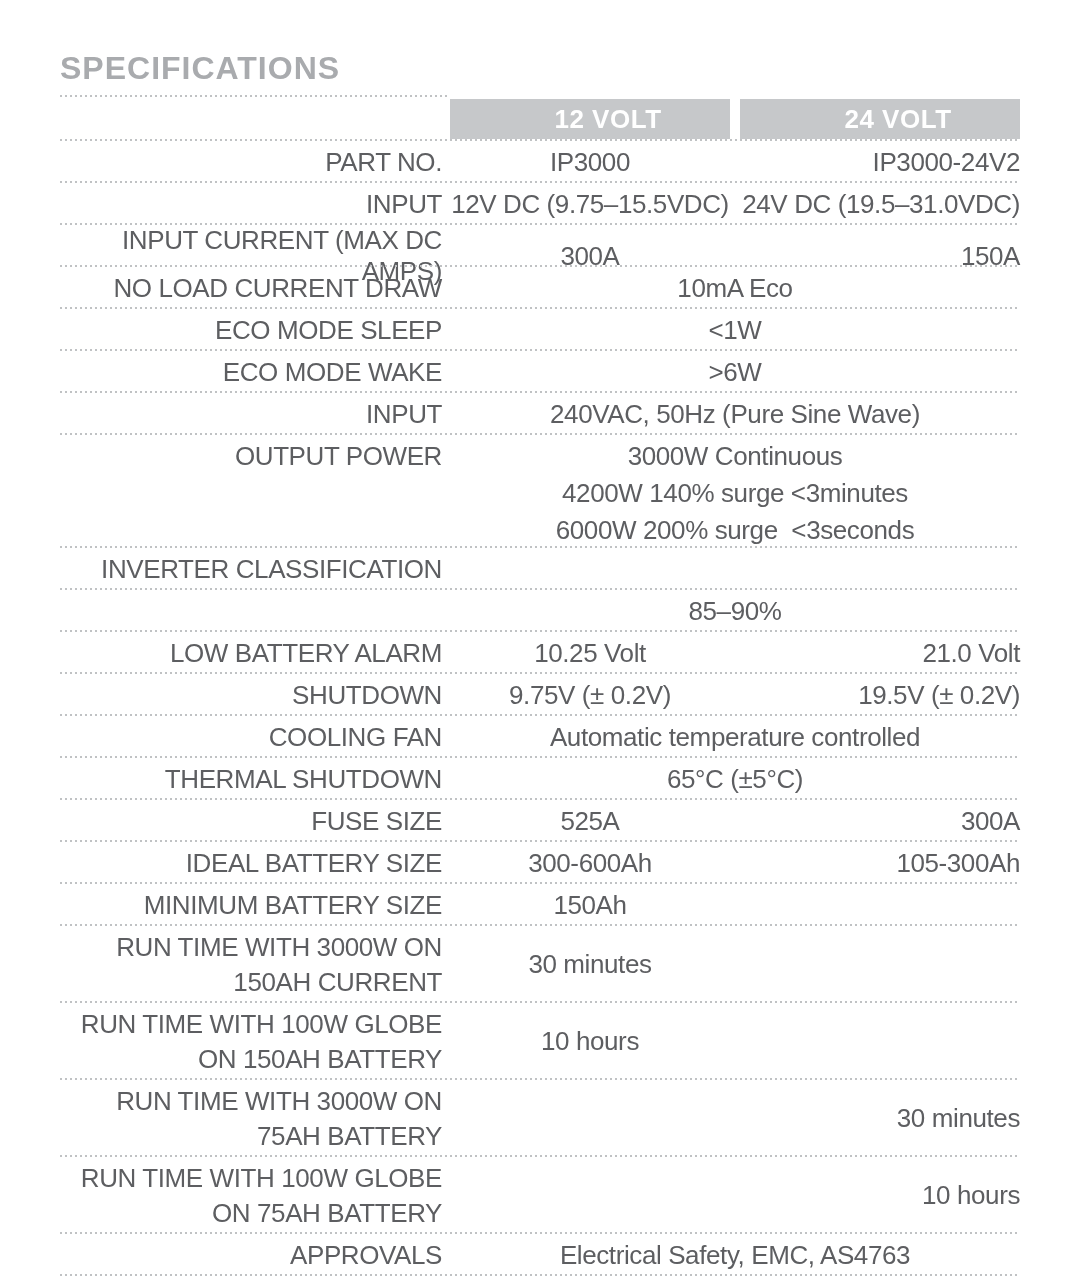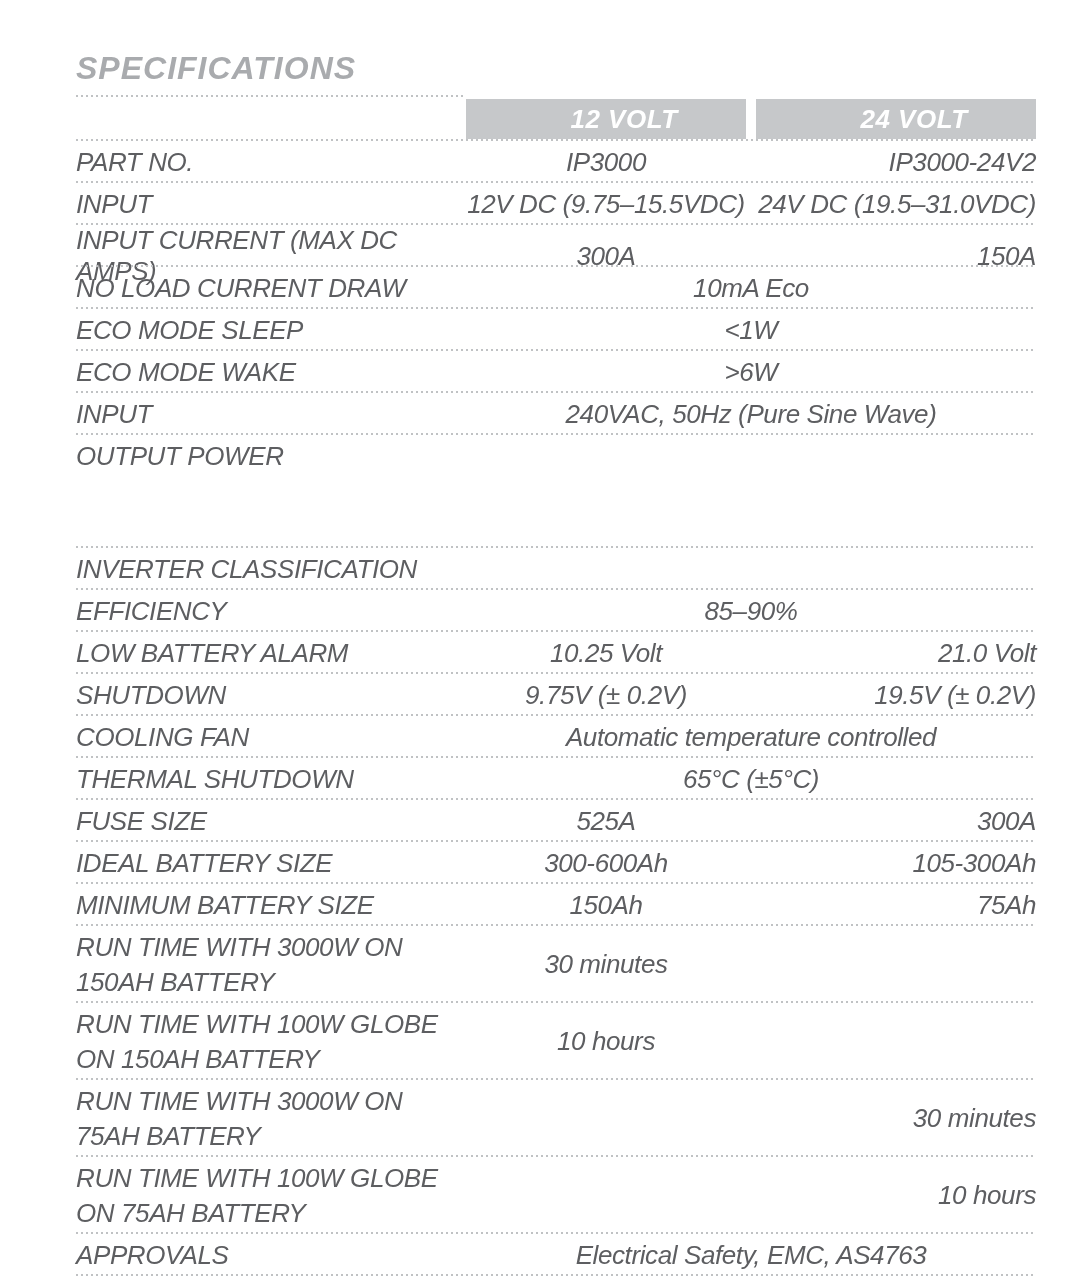--- a/index.html
+++ b/index.html
@@ -3,21 +3,21 @@
 <meta charset="utf-8">
 <style>
   html,body { margin:0; padding:0; background:#ffffff; }
   .page {
     position:relative;
     width:1080px; height:1284px;
     background:#ffffff;
     overflow:hidden;
     font-family:"Liberation Sans","DejaVu Sans",sans-serif;
   }
-  .content { position:absolute; left:76px; top:0; width:960px;font-style:italic; }
+  .content { position:absolute; left:60px; top:0; width:960px; }
 
   .title {
     margin:0;
     padding-top:50px;
     font-size:32px;
     font-weight:700;
     letter-spacing:1px;
     color:#a9abae;
     line-height:36px;
   }
@@ -34,21 +34,21 @@
     height:42px;
     font-size:26px;
     letter-spacing:-0.4px;
     color:#5d5e61;
   }
   .row::after {
     content:""; position:absolute; left:0; right:0; bottom:0; height:2px;
     background-image:repeating-linear-gradient(90deg,#c0c2c4 0 2px,transparent 2px 5px);
   }
 
-  .label  { grid-column:1; text-align:left; padding-right:8px; }
+  .label  { grid-column:1; text-align:right; padding-right:8px;margin-left:12px; }
   .v12    { grid-column:2; text-align:center; white-space:nowrap; }
   .v24    { grid-column:4; text-align:right; white-space:nowrap; }
   .spanv  { grid-column:2 / 5; text-align:center; }
 
   .row-header { height:44px; }
   .hdr {
     height:40px; align-self:start; margin-top:2px;
     background:#c6c8ca; color:#ffffff;
     font-weight:700; font-size:26px; letter-spacing:0.5px;
     display:flex; align-items:center; justify-content:center;padding-left:36px;
@@ -115,28 +115,32 @@
         <div class="spanv">&gt;6W</div>
       </div>
 
       <div class="row">
         <div class="label">INPUT</div>
         <div class="spanv">240VAC, 50Hz (Pure Sine Wave)</div>
       </div>
 
       <div class="row row-power">
         <div class="label">OUTPUT POWER</div>
+        <div class="spanv">
+          <div>3000W Continuous</div>
+          <div>4200W 140% surge &lt;3minutes</div>
+          <div>6000W 200% surge  &lt;3seconds</div>
+        </div>
       </div>
 
       <div class="row">
         <div class="label">INVERTER CLASSIFICATION</div>
       </div>
 
       <div class="row">
-        <div class="label">EFFICIENCY</div>
         <div class="spanv">85–90%</div>
       </div>
 
       <div class="row">
         <div class="label">LOW BATTERY ALARM</div>
         <div class="v12">10.25 Volt</div>
         <div class="v24">21.0 Volt</div>
       </div>
 
       <div class="row">
@@ -163,27 +167,26 @@
 
       <div class="row">
         <div class="label">IDEAL BATTERY SIZE</div>
         <div class="v12">300-600Ah</div>
         <div class="v24">105-300Ah</div>
       </div>
 
       <div class="row">
         <div class="label">MINIMUM BATTERY SIZE</div>
         <div class="v12">150Ah</div>
-        <div class="v24">75Ah</div>
       </div>
 
       <div class="row row-tall">
         <div class="label">
           <div>RUN TIME WITH 3000W ON</div>
-          <div>150AH BATTERY</div>
+          <div>150AH CURRENT</div>
         </div>
         <div class="v12">30 minutes</div>
       </div>
 
       <div class="row row-tall">
         <div class="label">
           <div>RUN TIME WITH 100W GLOBE</div>
           <div>ON 150AH BATTERY</div>
         </div>
         <div class="v12">10 hours</div>

